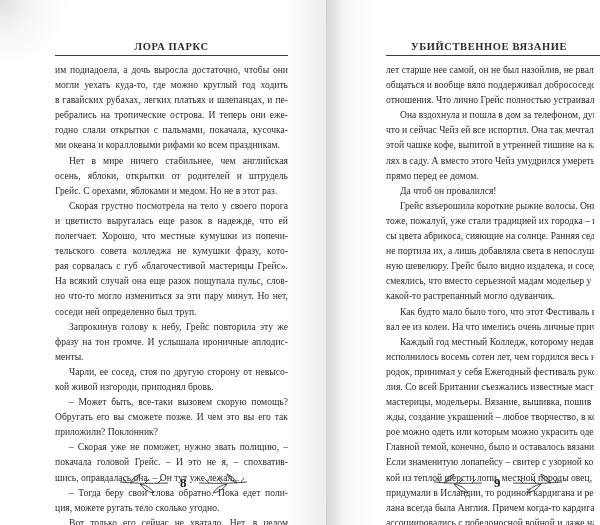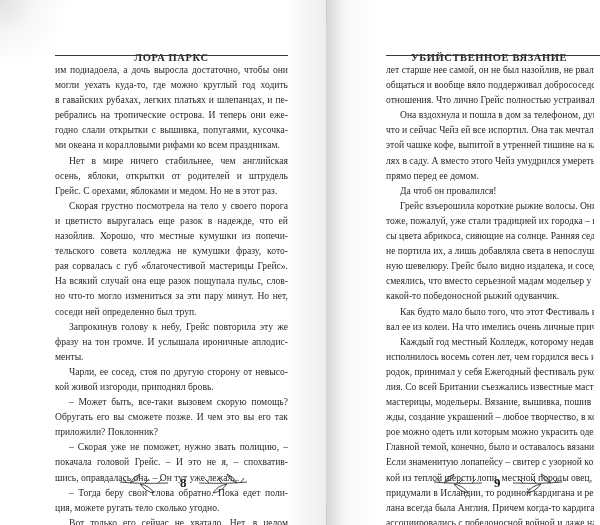--- a/index.html
+++ b/index.html
@@ -22,21 +22,21 @@
     background:linear-gradient(to right, rgba(255,255,255,0), rgba(225,225,225,0.6));
   }
   .gutter-shadow-right {
     position:absolute; left:0; top:0; width:50px; height:100%;
     background:linear-gradient(to right, rgba(200,200,200,0.75), rgba(235,235,235,0.35) 40%, rgba(255,255,255,0));
   }
   .spine-line {
     position:absolute; left:326px; top:0; width:1px; height:525px; background:#d6d6d6;
   }
   .running-head {
-    position:absolute; top:52px; height:14px;
+    position:absolute; top:41px; height:14px;
     font-size:10.5px; font-weight:bold; letter-spacing:0.6px;
     text-align:center; color:#2b2b2b;
   }
   .head-rule { position:absolute; top:55px; height:1px; background:#3a3a3a; }
   .text-block { position:absolute; top:62px; font-size:9.6px; line-height:15.1px; }
   .line { display:block; white-space:nowrap; text-align:justify; text-align-last:justify; height:15.1px; overflow:hidden; }
   .line.last { text-align-last:left; }
   .line.indent { padding-left:14px; }
   .folio { position:absolute; top:468px; height:30px; display:flex; align-items:center; gap:10px; }
   .folio-num { font-size:13px; font-weight:bold; color:#222; }
@@ -62,28 +62,28 @@
   <div class="page page-left">
     <div class="curl"></div>
     <div class="gutter-shadow-left"></div>
     <div class="running-head">ЛОРА ПАРКС</div>
     <div class="head-rule"></div>
     <div class="text-block">
         <span class="line">им подиадоела, а дочь выросла достаточно, чтобы они</span>
         <span class="line">могли уехать куда-то, где можно круглый год ходить</span>
         <span class="line">в гавайских рубахах, легких платьях и шлепанцах, и пе-</span>
         <span class="line">ребрались на тропические острова. И теперь они еже-</span>
-        <span class="line">годно слали открытки с вышивка, попугаями, кусочка-</span>
+        <span class="line">годно слали открытки с пальмами, покачала, кусочка-</span>
         <span class="line last">ми океана и коралловыми рифами ко всем праздникам.</span>
         <span class="line indent">Нет в мире ничего стабильнее, чем английская</span>
         <span class="line">осень, яблоки, открытки от родителей и штрудель</span>
         <span class="line last">Грейс. С орехами, яблоками и медом. Но не в этот раз.</span>
         <span class="line indent">Скорая грустно посмотрела на тело у своего порога</span>
         <span class="line">и цветисто выругалась еще разок в надежде, что ей</span>
-        <span class="line">назойлив. Хорошо, что местные кумушки из попечи-</span>
+        <span class="line">полегчает. Хорошо, что местные кумушки из попечи-</span>
         <span class="line">тельского совета колледжа не кумушки фразу, кото-</span>
         <span class="line">рая сорвалась с губ «благочестивой мастерицы Грейс».</span>
         <span class="line">На всякий случай она еще разок пощупала пульс, слов-</span>
         <span class="line">но что-то могло измениться за эти пару минут. Но нет,</span>
         <span class="line last">соседи ней определенно был труп.</span>
         <span class="line indent">Запрокинув голову к небу, Грейс повторила эту же</span>
         <span class="line">фразу на тон громче. И услышала ироничные аплодис-</span>
         <span class="line last">менты.</span>
         <span class="line indent">Чарли, ее сосед, стоя по другую сторону от невысо-</span>
         <span class="line last">кой живой изгороди, приподнял бровь.</span>
@@ -137,21 +137,21 @@
         <span class="line">этой чашке кофе, выпитой в утренней тишине на каче-</span>
         <span class="line">лях в саду. А вместо этого Чейз умудрился умереть</span>
         <span class="line last">прямо перед ее домом.</span>
         <span class="line indent last">Да чтоб он провалился!</span>
         <span class="line indent">Грейс взъерошила короткие рыжие волосы. Они</span>
         <span class="line">тоже, пожалуй, уже стали традицией их городка – воло-</span>
         <span class="line">сы цвета абрикоса, сияющие на солнце. Ранняя седина</span>
         <span class="line">не портила их, а лишь добавляла света в непослуш-</span>
         <span class="line">ную шевелюру. Грейс было видно издалека, и соседи</span>
         <span class="line">смеялись, что вместо серьезной мадам модельер у них</span>
-        <span class="line last">какой-то победоносной рыжий одуванчик.</span>
+        <span class="line last">какой-то растрепанный могло одуванчик.</span>
         <span class="line indent">Как будто мало было того, что этот Фестиваль выби-</span>
         <span class="line last">вал ее из колеи. На что имелись очень личные причины.</span>
         <span class="line indent">Каждый год местный Колледж, которому недавно</span>
         <span class="line">исполнилось восемь сотен лет, чем гордился весь их го-</span>
         <span class="line">родок, принимал у себя Ежегодный фестиваль рукоде-</span>
         <span class="line">лия. Со всей Британии съезжались известные мастера,</span>
         <span class="line">мастерицы, модельеры. Вязание, вышивка, пошив оде-</span>
         <span class="line">жды, создание украшений – любое творчество, в кото-</span>
         <span class="line">рое можно одеть или которым можно украсить одежду.</span>
         <span class="line">Главной темой, конечно, было и оставалось вязание.</span>

